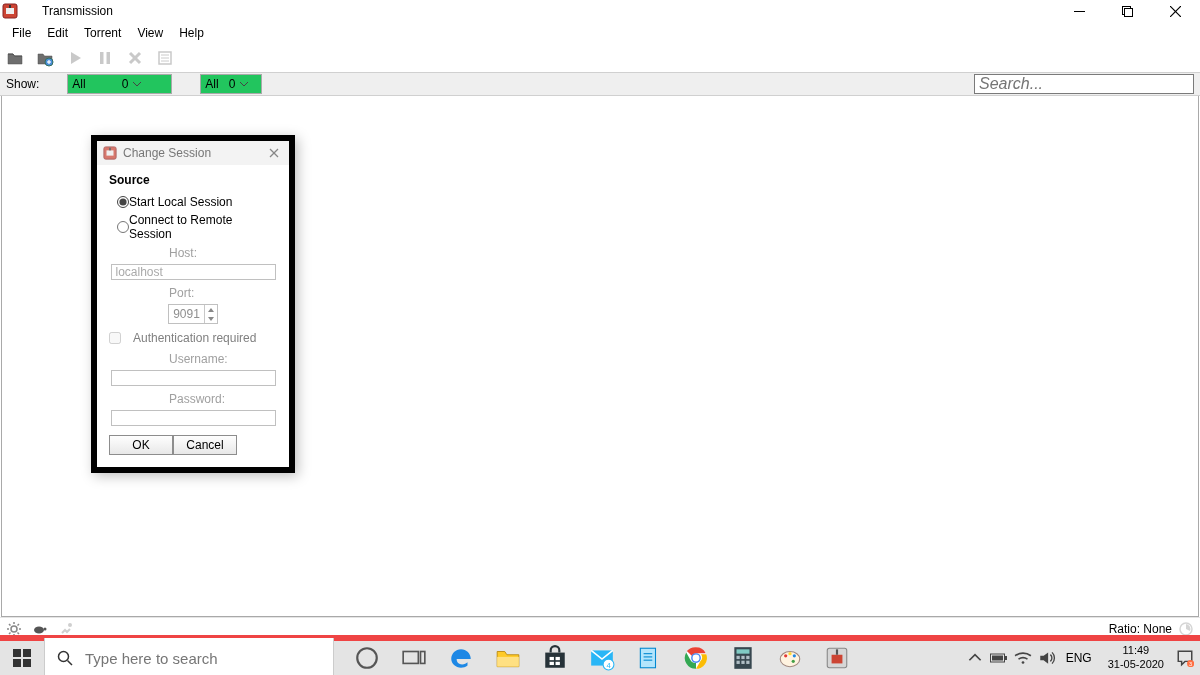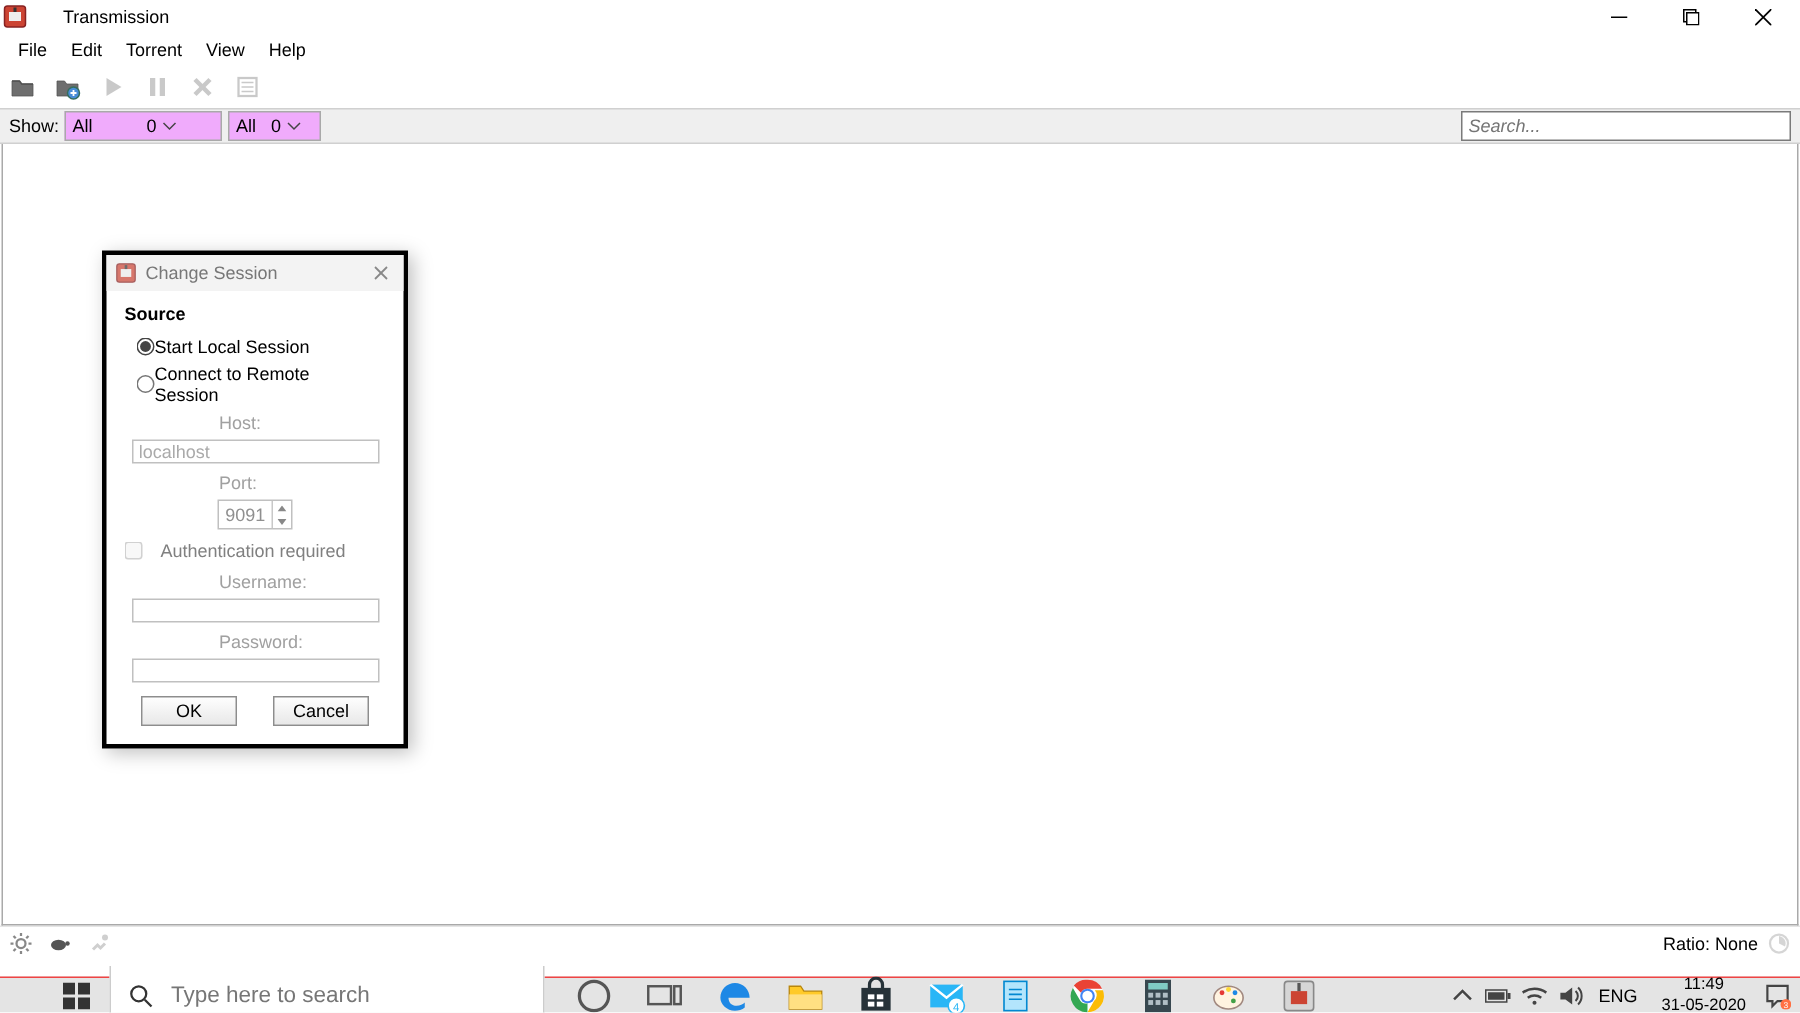--- a/index.html
+++ b/index.html
@@ -20,58 +20,58 @@
   
   
   .toolbar { height: 28px; display: flex; align-items: center; padding-left: 4px; gap: 8px; background: #fff; }
   .tool-btn { width: 22px; height: 22px; display: flex; align-items: center; justify-content: center; cursor: pointer; opacity: 0.85; }
   .tool-btn.disabled { opacity: 0.35; cursor: default; }
   .tool-btn svg { width: 18px; height: 18px; }
   
   
   .filter-row { height: 24px; display: flex; align-items: center; padding: 0 6px; gap: 4px; background: #efefef; border-top: 1px solid #d0d0d0; border-bottom: 1px solid #d0d0d0; }
   .filter-label { font-size: 12px; }
-  .filter-select { border: 1px solid #a9a9a9; background: #f0abfc; height: 20px; font-size: 12px; display: flex; align-items: center; padding: 0 4px; cursor: pointer; }
+  .filter-select { border: 1px solid #a9a9a9; background: #22c55e; height: 20px; font-size: 12px; display: flex; align-items: center; padding: 0 4px; cursor: pointer; margin-left: 24px; }
   .filter-select .sel-text { min-width: 20px; }
   .filter-select .sel-count { min-width: 40px; text-align: right; padding-right: 4px; }
   .filter-select .chev { width: 10px; }
-  .search-box { margin-left: auto; border: 1px solid #7a7a7a; height: 20px; width: 220px; padding: 0 4px; font-size: 12px; font-style: italic; color: #888; background: #fff; }
+  .search-box { margin-left: auto; border: 1px solid #7a7a7a; height: 20px; width: 220px; padding: 0 4px; font-size: 16px; font-style: italic; color: #888; background: #fff; }
   
   
   .main-area { position: relative; height: 521px; background: #fff; border: 1px solid #a9a9a9; border-top: none; margin: 0 1px; }
 
   
   .status-bar { height: 22px; display: flex; align-items: center; padding: 0 6px; gap: 4px; background: #fff; border-top: 1px solid #e5e5e5; }
   .status-left { display:flex; gap:10px; align-items:center; }
   .status-right { margin-left: auto; display: flex; align-items: center; gap: 6px; font-size: 12px; }
   
   
-  .dialog { position: absolute; left: 68px; top: 135px; width: 204px; background: #fff; border: 3px solid #000000; box-shadow: 3px 3px 12px rgba(0,0,0,0.25); margin-top: 32px; }
+  .dialog { position: absolute; left: 91px; top: 135px; width: 204px; background: #fff; border: 6px solid #000000; box-shadow: 3px 3px 12px rgba(0,0,0,0.25); }
   .dialog-title { height: 24px; display: flex; align-items: center; padding: 0 6px; background: #f3f3f3; color: #777; font-size: 12px; }
   .dialog-title-icon { width: 14px; height: 14px; margin-right: 6px; opacity:.7 }
   .dialog-close { margin-left: auto; width: 18px; height: 18px; display: flex; align-items: center; justify-content: center; cursor: pointer; color: #888; }
   .dialog-body { padding: 8px 12px 10px 12px; }
   .src-heading { font-weight: bold; font-size: 12px; margin-bottom: 6px; }
   .radio-row { display: flex; align-items: center; gap: 0; padding: 2px 8px; font-size: 12px; }
   .form-row { display: flex; align-items: center; padding: 3px 0px; font-size: 12px; gap: 4px; }
   .form-row.disabled { color: #a0a0a0; flex-direction: column; }
   .form-label { width: 48px; }
   .text-input { flex: 1; border: 1px solid #c0c0c0; height: 20px; padding: 0 4px; font-size: 12px; background: #fff; }
   .text-input.disabled-look { color: #aaa; background: #fff; }
   .spin { display:flex; flex-direction:column; border-left:1px solid #c8c8c8; }
   .spin div{ width:12px; height:9px; display:flex;align-items:center;justify-content:center; }
   .spin svg{ width:6px; height:4px; }
   .num-input { flex: 1; border: 1px solid #c0c0c0; height: 20px; display: flex; align-items: center; font-size: 12px; }
   .num-input-text { flex:1; padding:0 4px; color:#8f8f8f; }
   .chk-row { display: flex; align-items: center; gap: 12px; padding: 4px 0px; font-size: 12px; color:#808080; }
-  .dlg-buttons { display: flex; gap: 24px; padding: 6px 0 2px 0; justify-content: center; }
+  .dlg-buttons { display: flex; gap: 0; padding: 6px 0 2px 0; }
   .dlg-btn { width: 64px; height: 20px; border: 1px solid #8d8d8d; background: linear-gradient(#fefefe,#e8e8e8); font-size: 12px; cursor: pointer;}
   
   
-  .taskbar { position: absolute; left:0; right:0; bottom:0; height: 24px; background: #e4e4e4; border-top: 1px solid #ef4444; display: flex; align-items: center; padding-left: 29px; }
+  .taskbar { position: absolute; left:0; right:0; bottom:0; height: 40px; background: #e4e4e4; border-top: 6px solid #ef4444; display: flex; align-items: center; }
   .start-btn { width: 44px; height: 40px; display:flex; align-items:center; justify-content:center; }
   .search-bar { width: 290px; height: 40px; display:flex; align-items:center; background:#fff; border:1px solid #ccc; border-top:none; border-bottom:none; padding-left:12px; gap:12px; color:#767676; font-size:15px; }
   .task-icons { display:flex; align-items:center; gap:21px; padding-left:20px; }
   .task-icon { width:26px; height:26px; display:flex; align-items:center; justify-content:center; }
   .sys-tray { margin-left:auto; display:flex; align-items:center; gap:6px; padding-right:6px; }
   .tray-icon { width:18px; height:18px; display:flex; align-items:center; justify-content:center; }
   .lang { font-size:12px; padding: 0 4px; }
   .clock { display: flex; flex-direction: column; align-items: center; font-size: 11px; padding: 0 6px; line-height: 1.25; }
   input[type=radio]{ width:12px; height:12px; accent-color:#444; }
   input[type=checkbox]{ width:12px; height:12px; }

